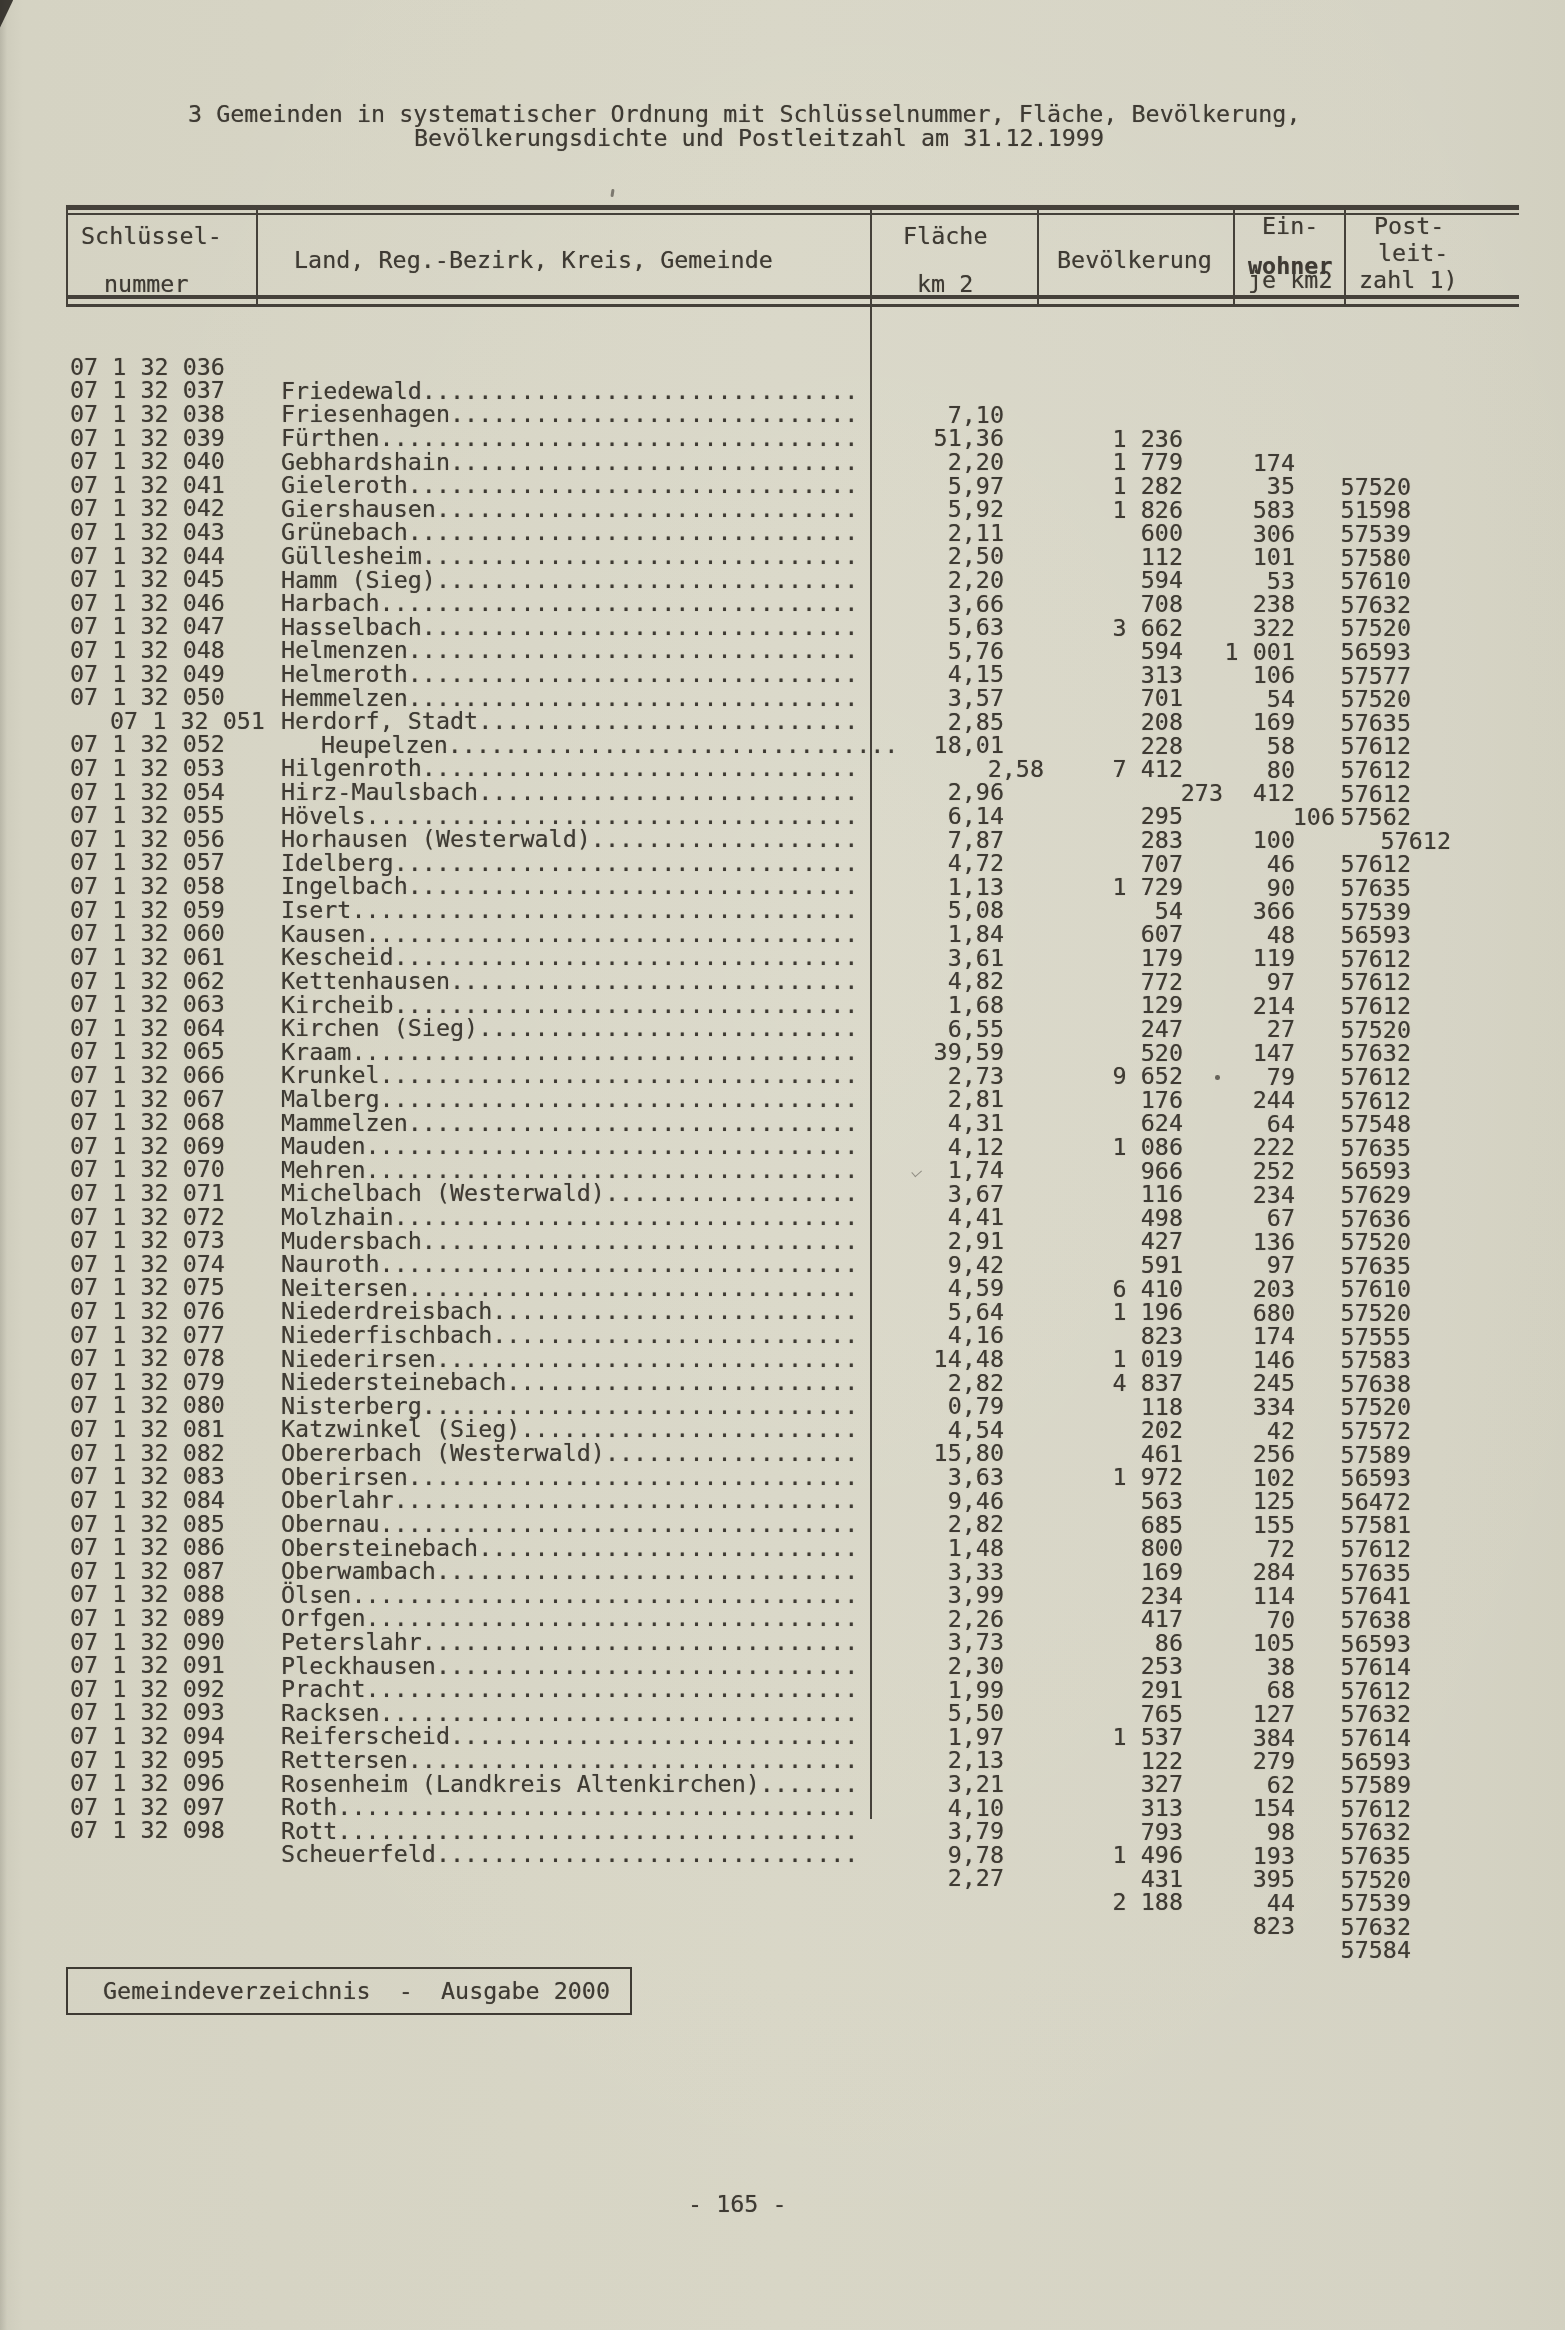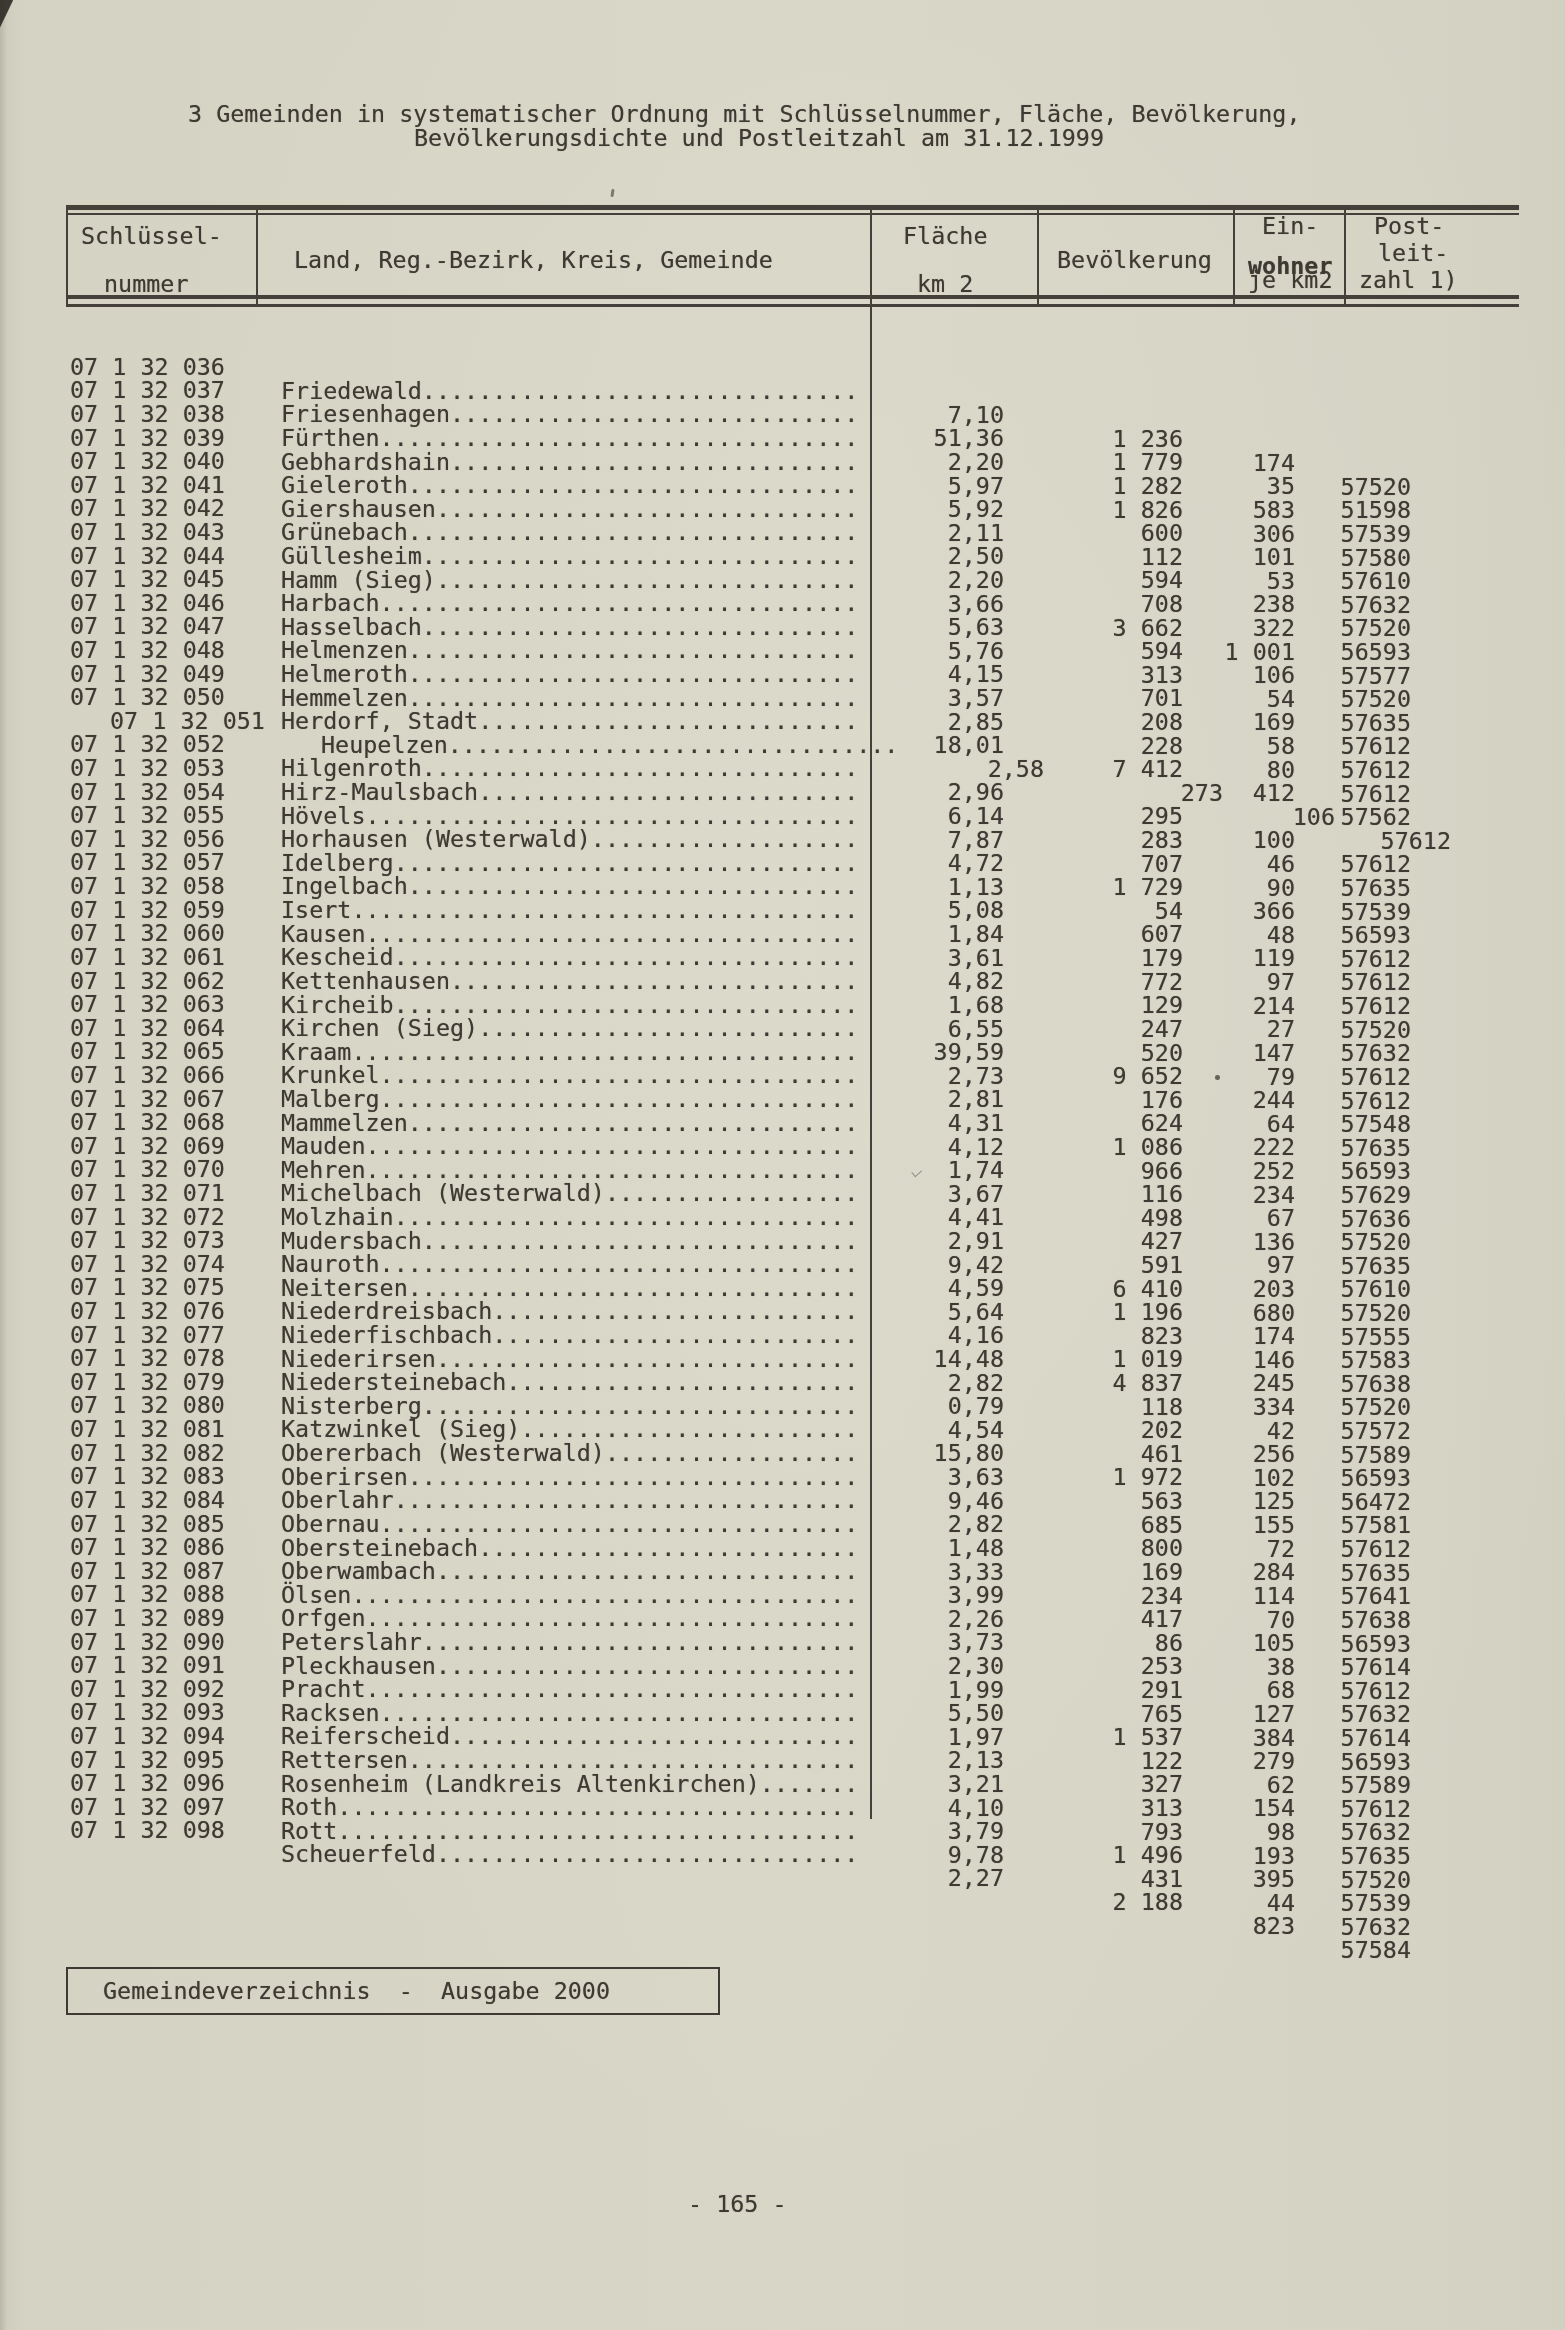--- a/index.html
+++ b/index.html
@@ -18,21 +18,21 @@
   
   .row{position:absolute;left:0;width:1565px;height:24px;}
   .c-key{position:absolute;left:70px;}
   .c-nm{position:absolute;left:281px;white-space:pre;}
   .c-area{position:absolute;left:872px;width:132px;text-align:right;}
   .c-pop{position:absolute;left:1030px;width:153px;text-align:right;}
   .c-den{position:absolute;left:1142px;width:153px;text-align:right;}
   .c-plz{position:absolute;left:1258px;width:153px;text-align:right;}
   
   .footer-box{
-    position:absolute;left:66px;top:1967px;width:654px;height:48px;
+    position:absolute;left:66px;top:1967px;width:566px;height:48px;
     border:2.5px solid #3e3a33;box-sizing:border-box;
     display:flex;align-items:center;padding-left:35px;
   }
   
   .corner-wedge{position:absolute;left:0;top:0;width:13.2px;height:27.5px;background:#23201b;
     clip-path:polygon(0 0,100% 0,55% 45%,0 100%);opacity:.85;}
   .speck-dot{position:absolute;left:1215px;top:1075px;width:4.6px;height:4.6px;border-radius:50%;
     background:#4a463f;opacity:.8;}
   .speck-check{position:absolute;left:912px;top:1169px;width:8.1px;height:4.6px;
     border-left:1.5px solid #55514a;border-bottom:1.5px solid #55514a;transform:rotate(-42deg);opacity:.55;}

